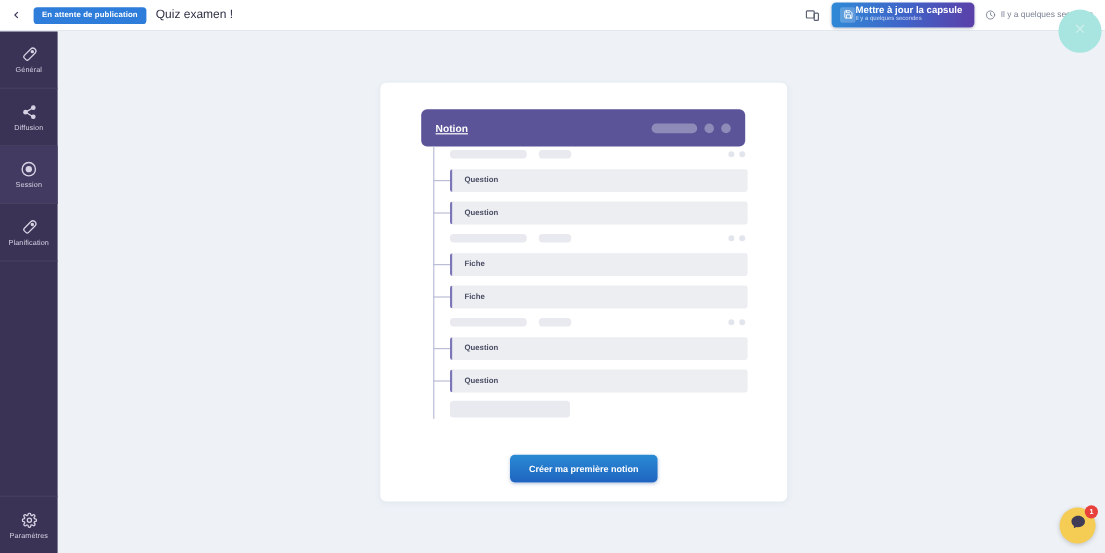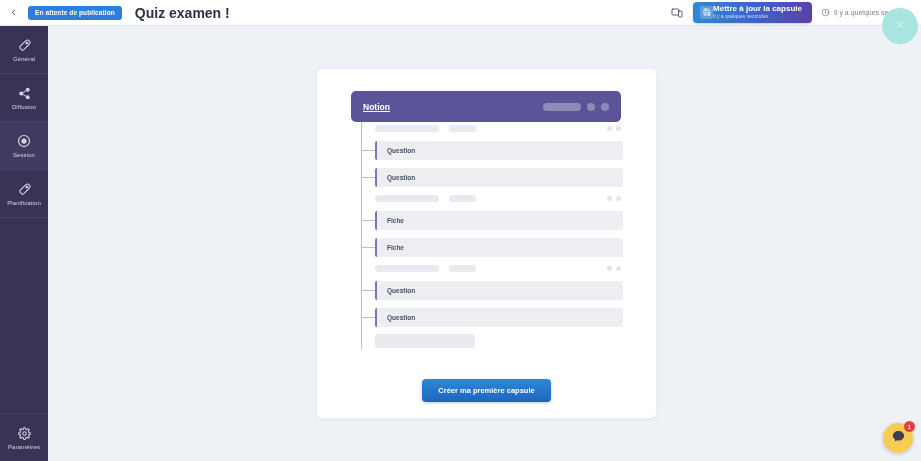--- a/index.html
+++ b/index.html
@@ -27,22 +27,22 @@
   }
   .back-btn svg { display: block; }
   .status-badge {
     background: #2f7ddb; color: #ffffff;
     font-size: 6.5px; font-weight: bold;
     padding: 3.5px 7px; border-radius: 3px;
     white-space: nowrap; letter-spacing: .1px;
     margin-left: 2px;
   }
   .capsule-title {
-    margin-left: 13px;
-    font-size: 14px; color: #2f3146; font-weight: bold;
+    margin-left: 8px;
+    font-size: 10px; color: #2f3146; font-weight: normal;
     white-space: nowrap;
   }
   .topbar-right {
     margin-left: auto; display: flex; align-items: center;
     gap: 9px; padding-right: 10px; height: 26px;
   }
   .preview-icon { width: 14px; height: 14px; display: flex; align-items: center; justify-content: center; color: #5a6073; cursor: pointer; }
   .update-btn {
     display: flex; align-items: center; gap: 0;
     background: linear-gradient(95deg, #2f8ad6 0%, #3f63c8 52%, #5b3fa8 100%);
@@ -357,21 +357,21 @@
         </div>
         <div class="branch" style="top:195px"></div>
         <div class="row" style="top:186px">
           <span>Question</span>
         </div>
 
         <div class="tail-sk" style="top:212px"></div>
       </div>
 
       <div class="cta-wrap">
-        <button class="cta">Créer ma première capsule</button>
+        <button class="cta">Créer ma première notion</button>
       </div>
     </div>
   </div>
 
   <div class="chat-fab">
     <span>
       <svg width="15" height="15" viewBox="0 0 24 24" fill="#3f3d56">
           <path d="M12 3C7 3 3 6.4 3 10.6c0 2.4 1.3 4.5 3.3 5.9v3.1l3.1-1.7c.8.2 1.7.3 2.6.3 5 0 9-3.4 9-7.6S17 3 12 3z"></path>
         </svg>
     </span>

